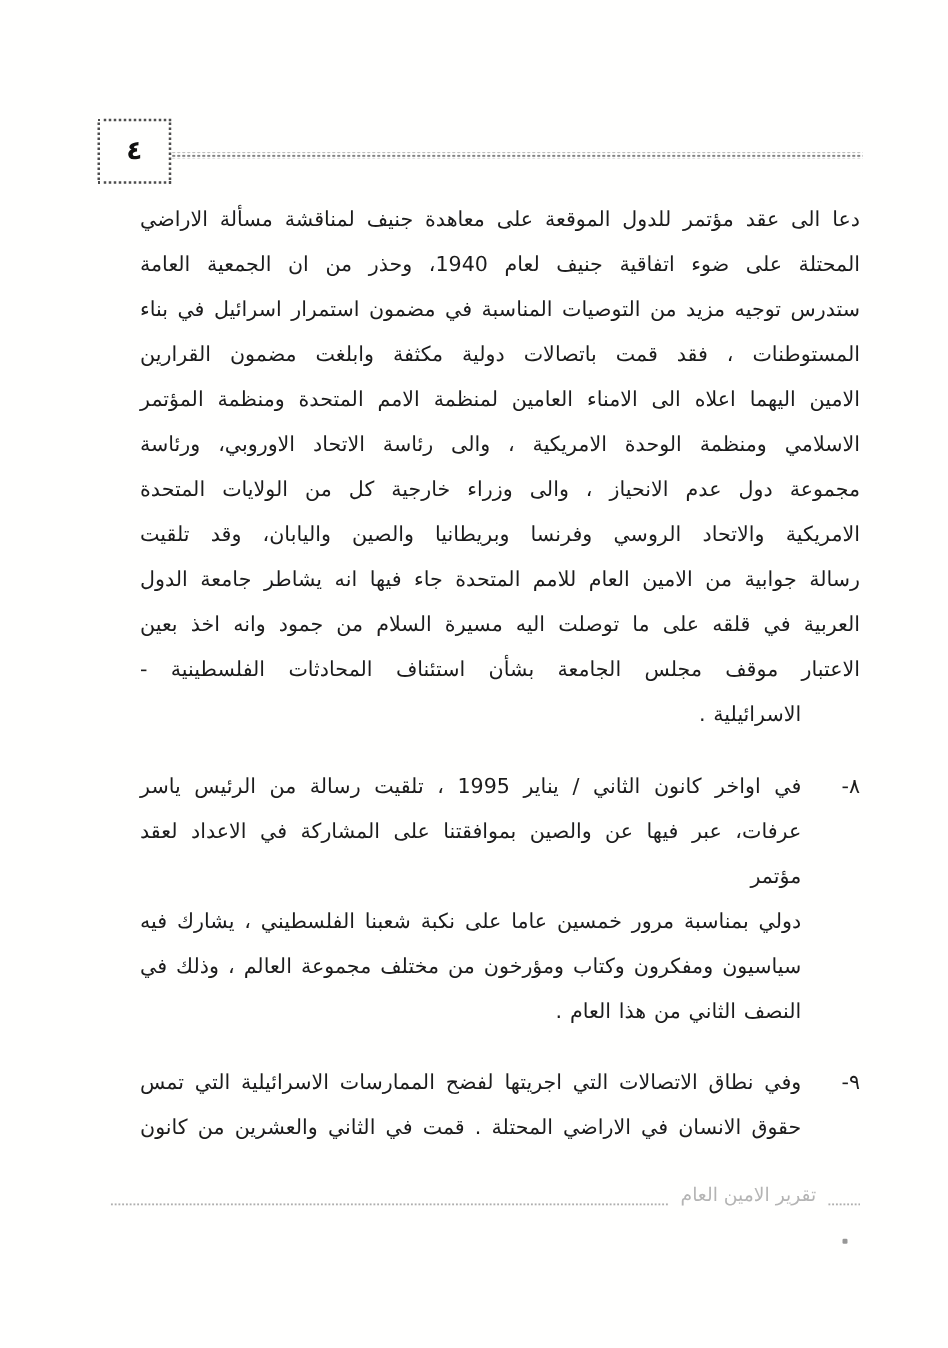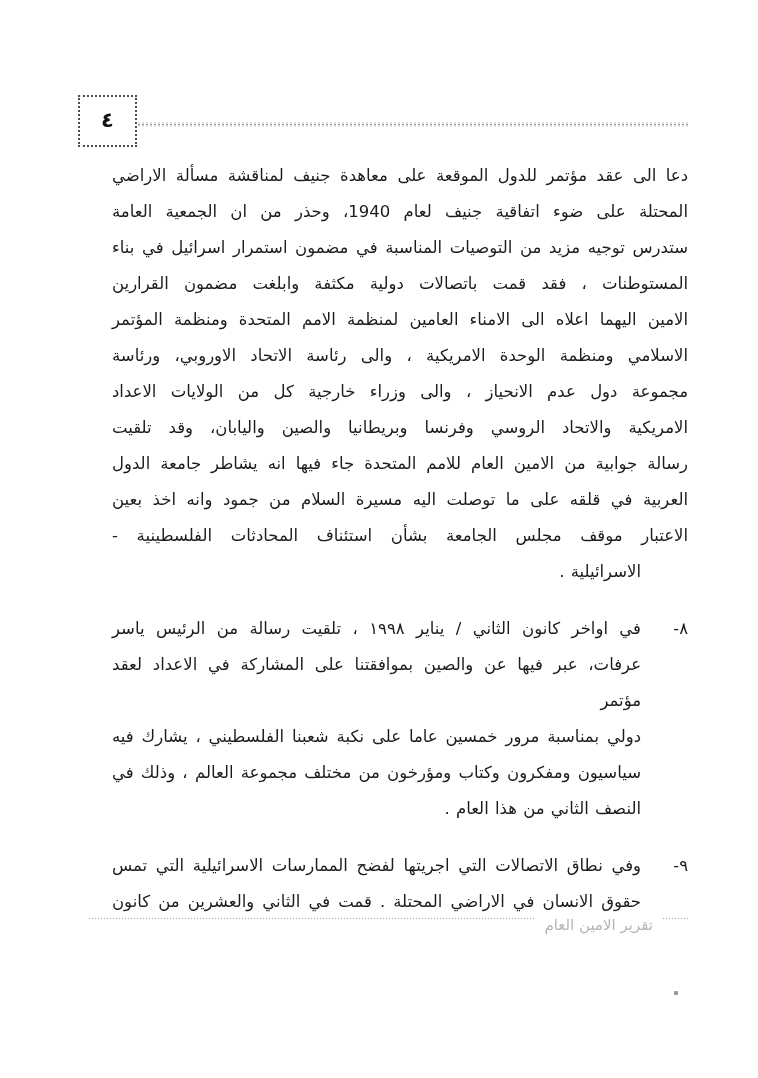--- a/index.html
+++ b/index.html
@@ -83,27 +83,27 @@
   .line.last {
     text-align: left;
     text-align-last: right;
   }
   
   .para.no-marker .line.last { padding-right: 47px; }
 
   
   .footer {
     position: absolute;
-    top: 916px;
+    top: 939px;
     left: 88px;
     right: 70px;
     height: 26px;
     display: flex;
     direction: rtl;
-    align-items: flex-start;
+    align-items: flex-end;
   }
   .footer-rule {
     height: 4px;
     background-image: radial-gradient(circle, #9a9a9a 38%, rgba(154,154,154,0) 48%);
     background-size: 3px 3px;
     background-repeat: repeat-x;
     background-position: 0 50%;
     opacity: 0.8;
   }
   .footer-rule.right { width: 26px; flex: none; }
@@ -145,32 +145,32 @@
 
   <div class="content">
       <div class="para no-marker">
         <div class="para-body">
           <div class="line">دعا الى عقد مؤتمر للدول الموقعة على معاهدة جنيف لمناقشة مسألة الاراضي</div>
           <div class="line">المحتلة على ضوء اتفاقية جنيف لعام 1940، وحذر من ان الجمعية العامة</div>
           <div class="line">ستدرس توجيه مزيد من التوصيات المناسبة في مضمون استمرار اسرائيل في بناء</div>
           <div class="line">المستوطنات ، فقد قمت باتصالات دولية مكثفة وابلغت مضمون القرارين</div>
           <div class="line">الامين اليهما اعلاه الى الامناء العامين لمنظمة الامم المتحدة ومنظمة المؤتمر</div>
           <div class="line">الاسلامي ومنظمة الوحدة الامريكية ، والى رئاسة الاتحاد الاوروبي، ورئاسة</div>
-          <div class="line">مجموعة دول عدم الانحياز ، والى وزراء خارجية كل من الولايات الاعداد</div>
+          <div class="line">مجموعة دول عدم الانحياز ، والى وزراء خارجية كل من الولايات المتحدة</div>
           <div class="line">الامريكية والاتحاد الروسي وفرنسا وبريطانيا والصين واليابان، وقد تلقيت</div>
           <div class="line">رسالة جوابية من الامين العام للامم المتحدة جاء فيها انه يشاطر جامعة الدول</div>
           <div class="line">العربية في قلقه على ما توصلت اليه مسيرة السلام من جمود وانه اخذ بعين</div>
           <div class="line">الاعتبار موقف مجلس الجامعة بشأن استئناف المحادثات الفلسطينية -</div>
           <div class="line last">الاسرائيلية .</div>
         </div>
       </div>
       <div class="para with-marker">
         <div class="marker">٨-</div>
         <div class="para-body">
-          <div class="line">في اواخر كانون الثاني / يناير ١٩٩٨ ، تلقيت رسالة من الرئيس ياسر</div>
+          <div class="line">في اواخر كانون الثاني / يناير 1995 ، تلقيت رسالة من الرئيس ياسر</div>
           <div class="line">عرفات، عبر فيها عن والصين بموافقتنا على المشاركة في الاعداد لعقد مؤتمر</div>
           <div class="line">دولي بمناسبة مرور خمسين عاما على نكبة شعبنا الفلسطيني ، يشارك فيه</div>
           <div class="line">سياسيون ومفكرون وكتاب ومؤرخون من مختلف مجموعة العالم ، وذلك في</div>
           <div class="line last">النصف الثاني من هذا العام .</div>
         </div>
       </div>
       <div class="para with-marker">
         <div class="marker">٩-</div>
         <div class="para-body">
           <div class="line">وفي نطاق الاتصالات التي اجريتها لفضح الممارسات الاسرائيلية التي تمس</div>

